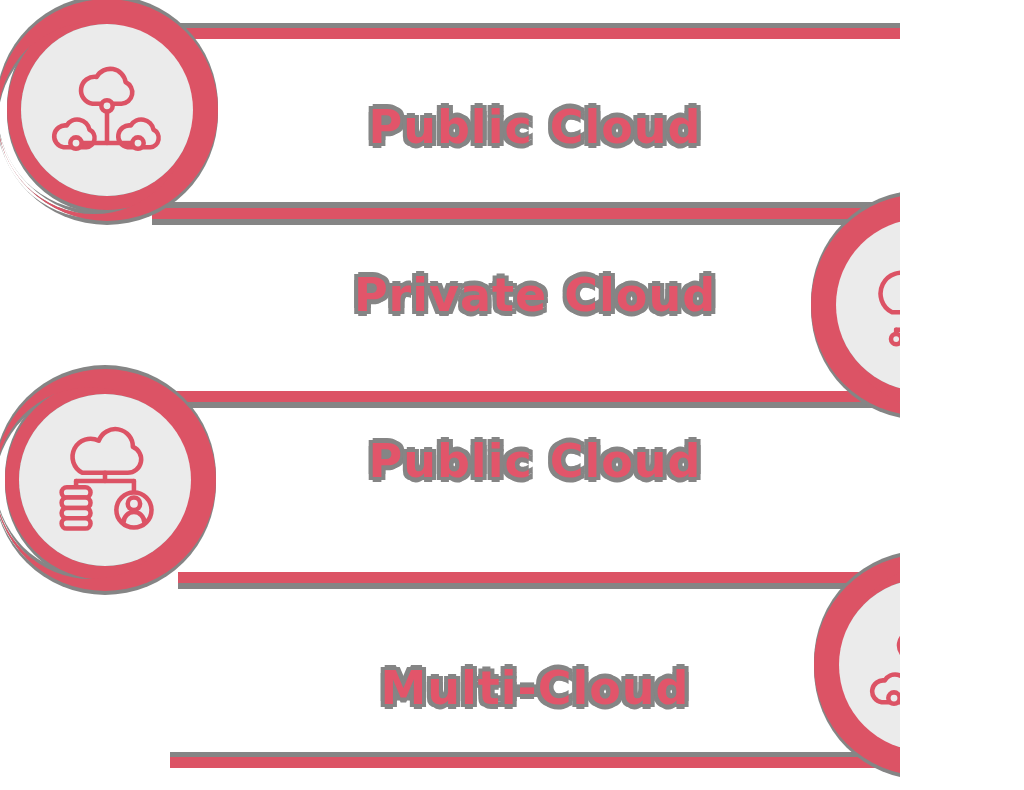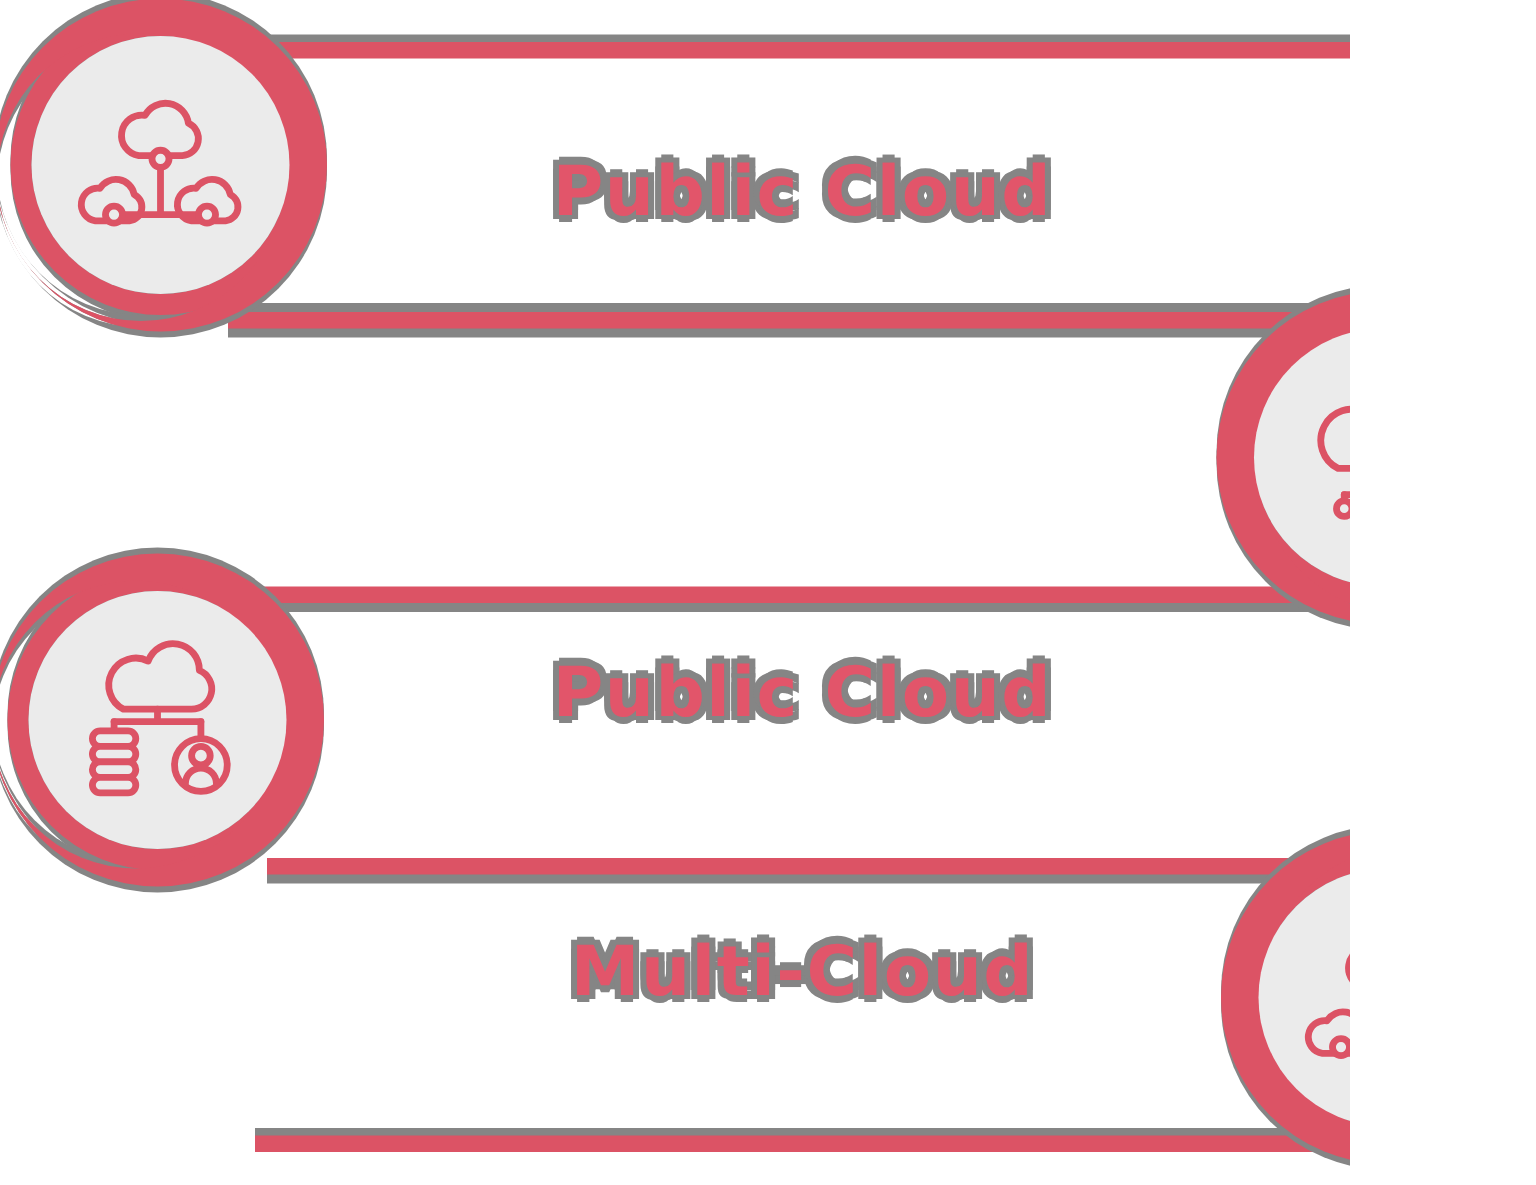--- a/index.html
+++ b/index.html
@@ -23,21 +23,21 @@
     position:absolute;left:70px;width:930px;text-align:center;z-index:2;
     font-size:46px;font-weight:700;letter-spacing:1px;color:var(--titlecolor);
     text-shadow:
       0 -5px 0 var(--shadow),
       0 5px 0 var(--shadow),
       -4px -3px 0 var(--shadow),
       4px -3px 0 var(--shadow),
       -4px 3px 0 var(--shadow),
       4px 3px 0 var(--shadow);
   }
-  #t1{top:100px;} #t2{top:268px;} #t3{top:434px;} #t4{top:620px;}
+  #t1{top:100px;} #t2{top:268px;} #t3{top:434px;} #t4{top:661px;}
   .badge{
     position:absolute;width:260px;height:260px;z-index:2;
     filter:drop-shadow(0 -4px 0 var(--shadow)) drop-shadow(0 4px 0 var(--shadow));
   }
   #b1{left:-23px;top:-20px;} #b2{left:792px;top:175px;}
   #b3{left:-25px;top:350px;} #b4{left:795px;top:535px;}
   .icon{position:absolute;width:124px;height:124px;z-index:3;}
   #i1{left:45px;top:48px;} #i2{left:860px;top:243px;}
   #i3{left:43px;top:418px;} #i4{left:863px;top:603px;}
   .ic{fill:none;stroke:var(--accent);stroke-width:4.4;stroke-linecap:round;stroke-linejoin:round;}
@@ -48,20 +48,21 @@
 
 <div class="canvas">
 
   <div class="line" id="l1"></div>
   <div class="line" id="l2"></div>
   <div class="line" id="l3"></div>
   <div class="line" id="l4"></div>
   <div class="line" id="l5"></div>
 
   <div class="title" id="t1">Public Cloud</div>
+  <div class="title" id="t2">Private Cloud</div>
   <div class="title" id="t3">Public Cloud</div>
   <div class="title" id="t4">Multi-Cloud</div>
 
   <svg class="badge" id="b1" viewBox="0 0 260 260">
     <defs>
         <mask id="m1">
           <rect width="260" height="260" fill="#fff"></rect>
           <circle cx="117" cy="138" r="96" fill="#000"></circle>
         </mask>
       </defs>

